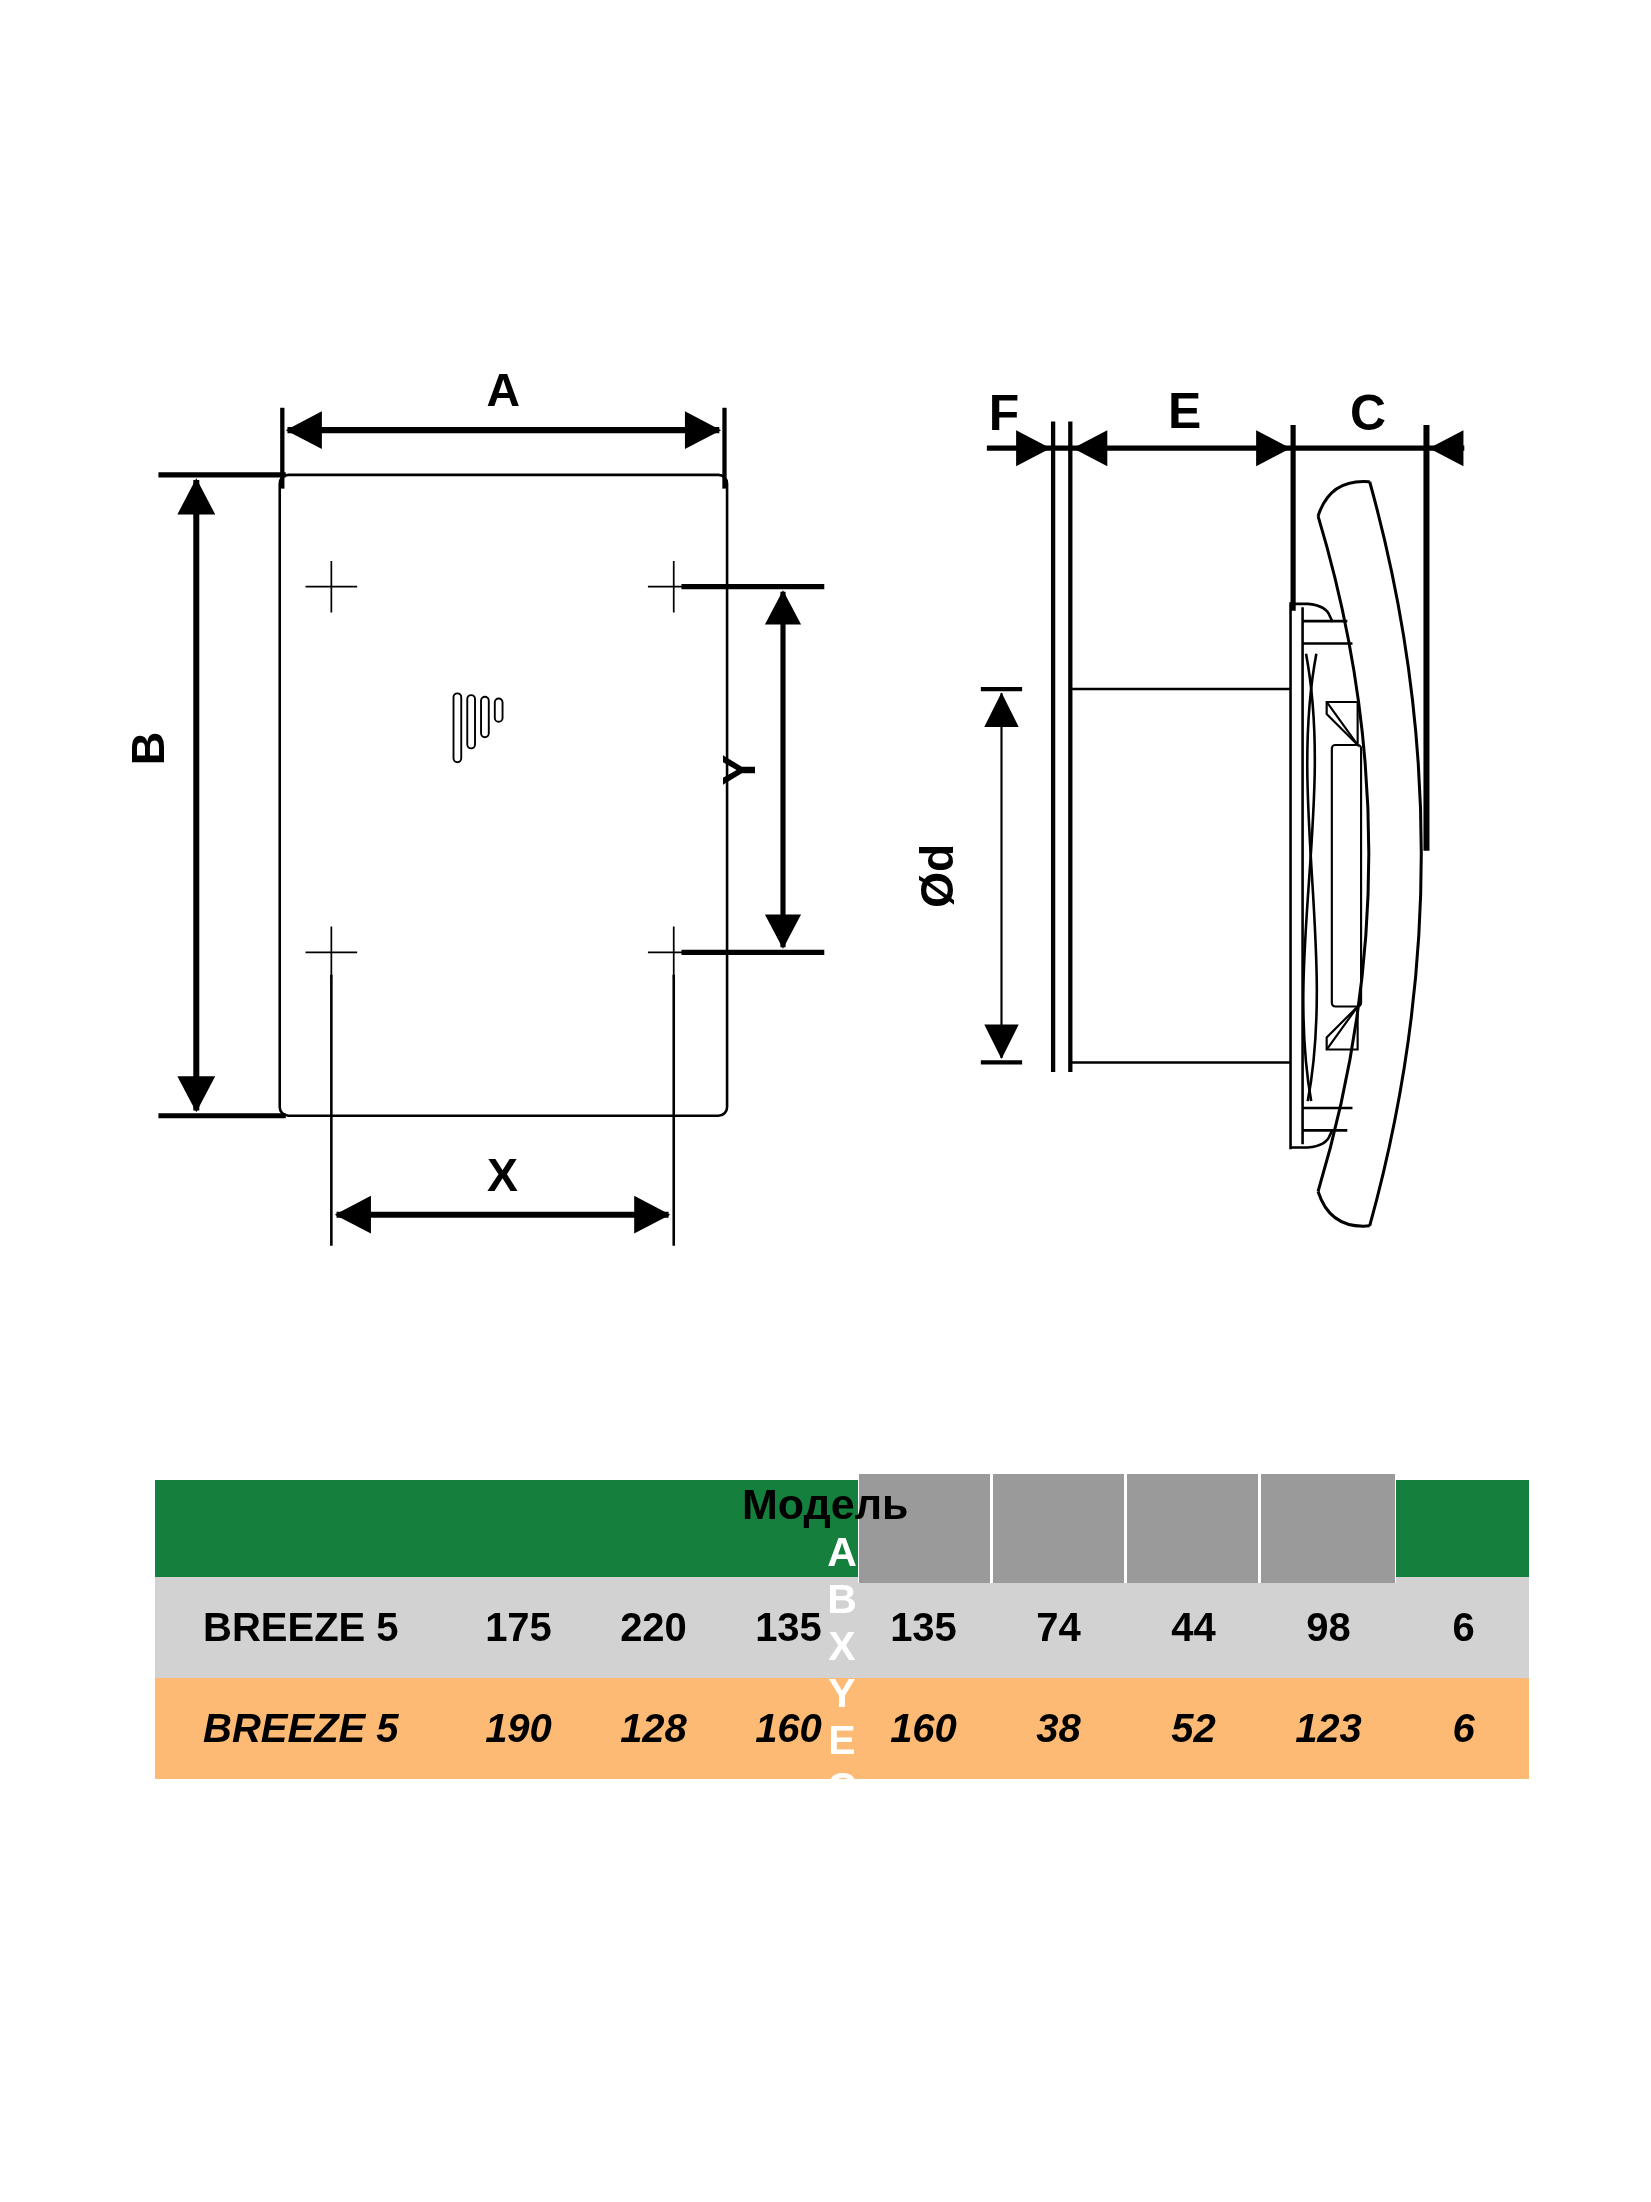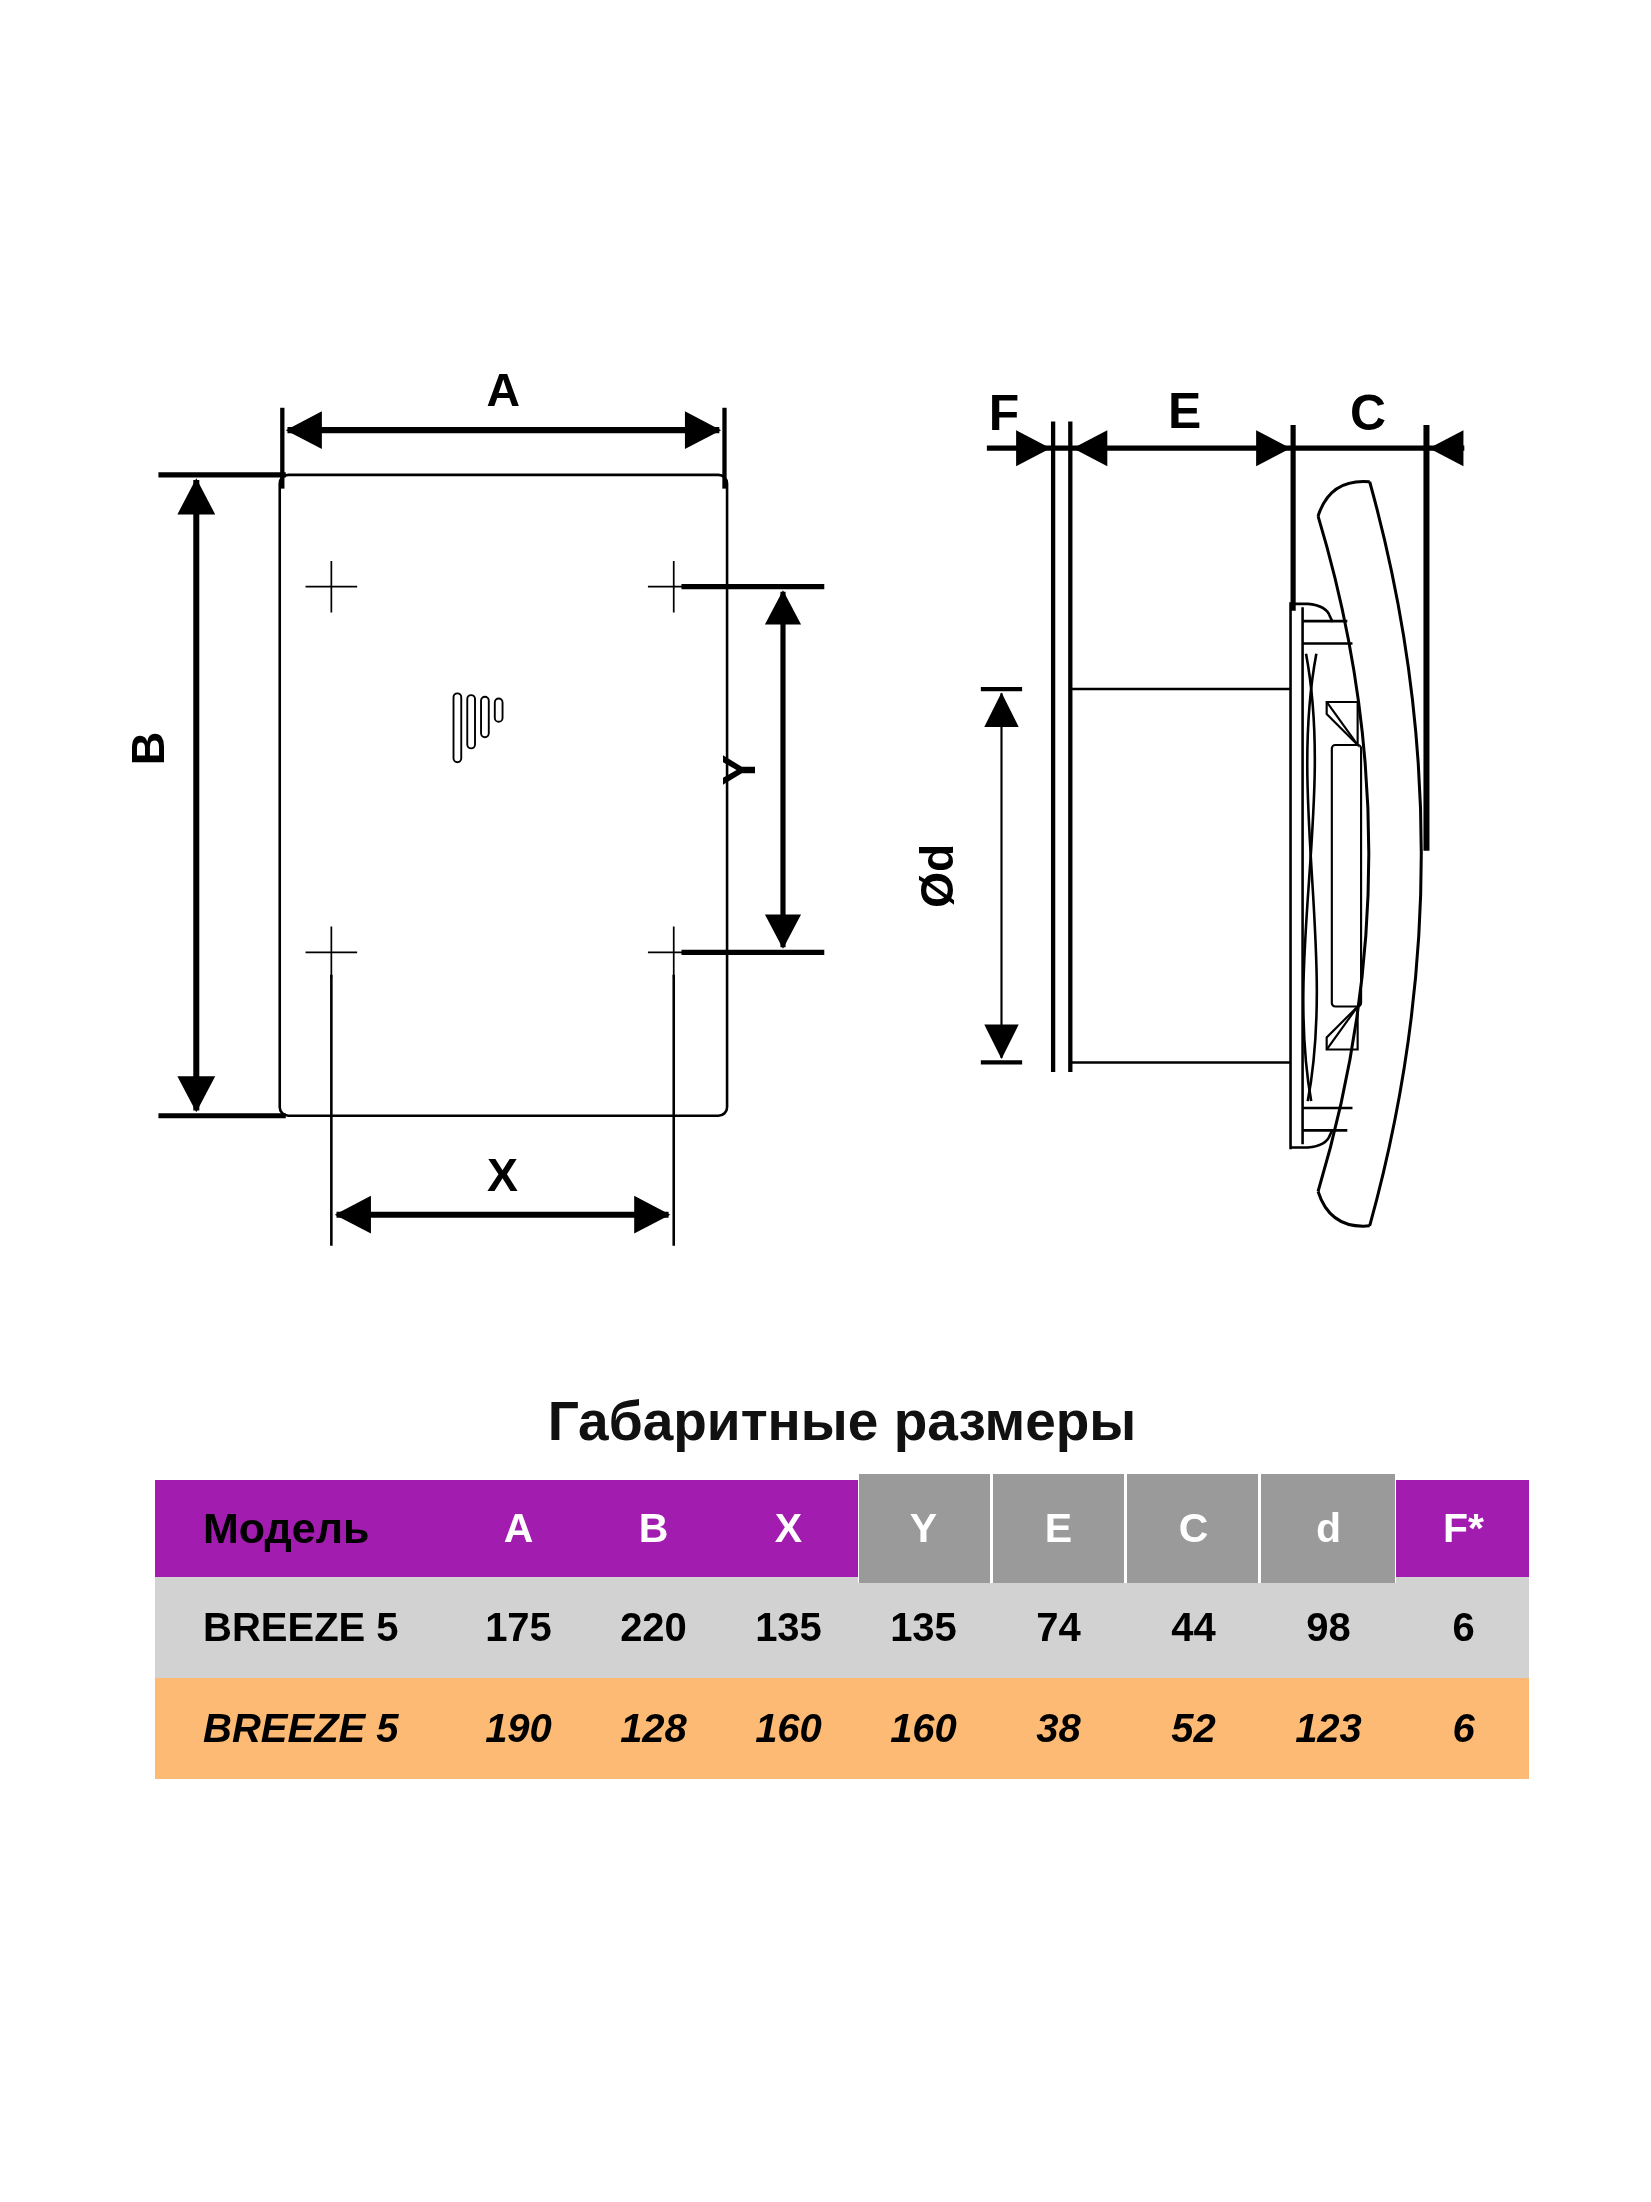--- a/index.html
+++ b/index.html
@@ -6,21 +6,21 @@
   body{width:1652px;height:2203px;font-family:"Liberation Sans",sans-serif;}
   .page{position:relative;width:1652px;height:2203px;background:#fff;overflow:hidden;}
   .drawing-svg{position:absolute;left:0;top:0;}
   .section-title{
     position:absolute;left:155px;top:1389px;width:1374px;
     text-align:center;font-size:55px;font-weight:bold;color:#111;
     letter-spacing:0px;
   }
   .dim-table{position:absolute;left:155px;top:1480px;width:1374px;}
   .t-row{display:flex;width:1374px;align-items:center;}
-  .t-header{height:97px;background:#a21caf;position:relative;}
+  .t-header{height:97px;background:#15803d;position:relative;flex-direction:column;}
   .t-r1{height:101px;background:#d2d2d2;}
   .t-r2{height:101px;background:#fdba74;font-style:italic;}
   .cell-model{width:296px;box-sizing:border-box;padding-left:48px;flex:none;}
   .cell{width:135px;flex:none;text-align:center;}
   .t-header .cell-model{font-size:43px;font-weight:bold;color:#000;position:relative;z-index:3;}
   .t-header .cell{font-size:41px;font-weight:600;color:#fff;position:relative;z-index:3;}
   .t-r1 .cell-model,.t-r2 .cell-model{font-size:40px;font-weight:bold;color:#000;}
   .t-r1 .cell,.t-r2 .cell{font-size:40px;font-weight:bold;color:#000;text-align:center;}
   .hdr-subband{
     position:absolute;left:703px;top:-6px;width:536px;height:109px;
@@ -149,21 +149,20 @@
       <text x="190" y="870" transform="rotate(-90 190 870)">B</text>
       <text x="878" y="895" transform="rotate(-90 878 895)">Y</text>
       <text x="584" y="1385">X</text>
       <text x="1167" y="500" font-size="58">F</text>
       <text x="1377" y="498" font-size="58">E</text>
       <text x="1590" y="500" font-size="58">C</text>
       <text x="1108" y="1018" transform="rotate(-90 1108 1018)">Ød</text>
     </g>
   </svg>
 
-  <div class="section-title">Габаритные размеры</div>
 
   <div class="dim-table">
 
     <div class="t-row t-header">
       <div class="hdr-subband"></div>
       <div class="hdr-divider hdr-div-ye"></div>
       <div class="hdr-divider hdr-div-ec"></div>
       <div class="hdr-divider hdr-div-cd"></div>
       <div class="cell-model">Модель</div>
       <div class="cell">A</div>

